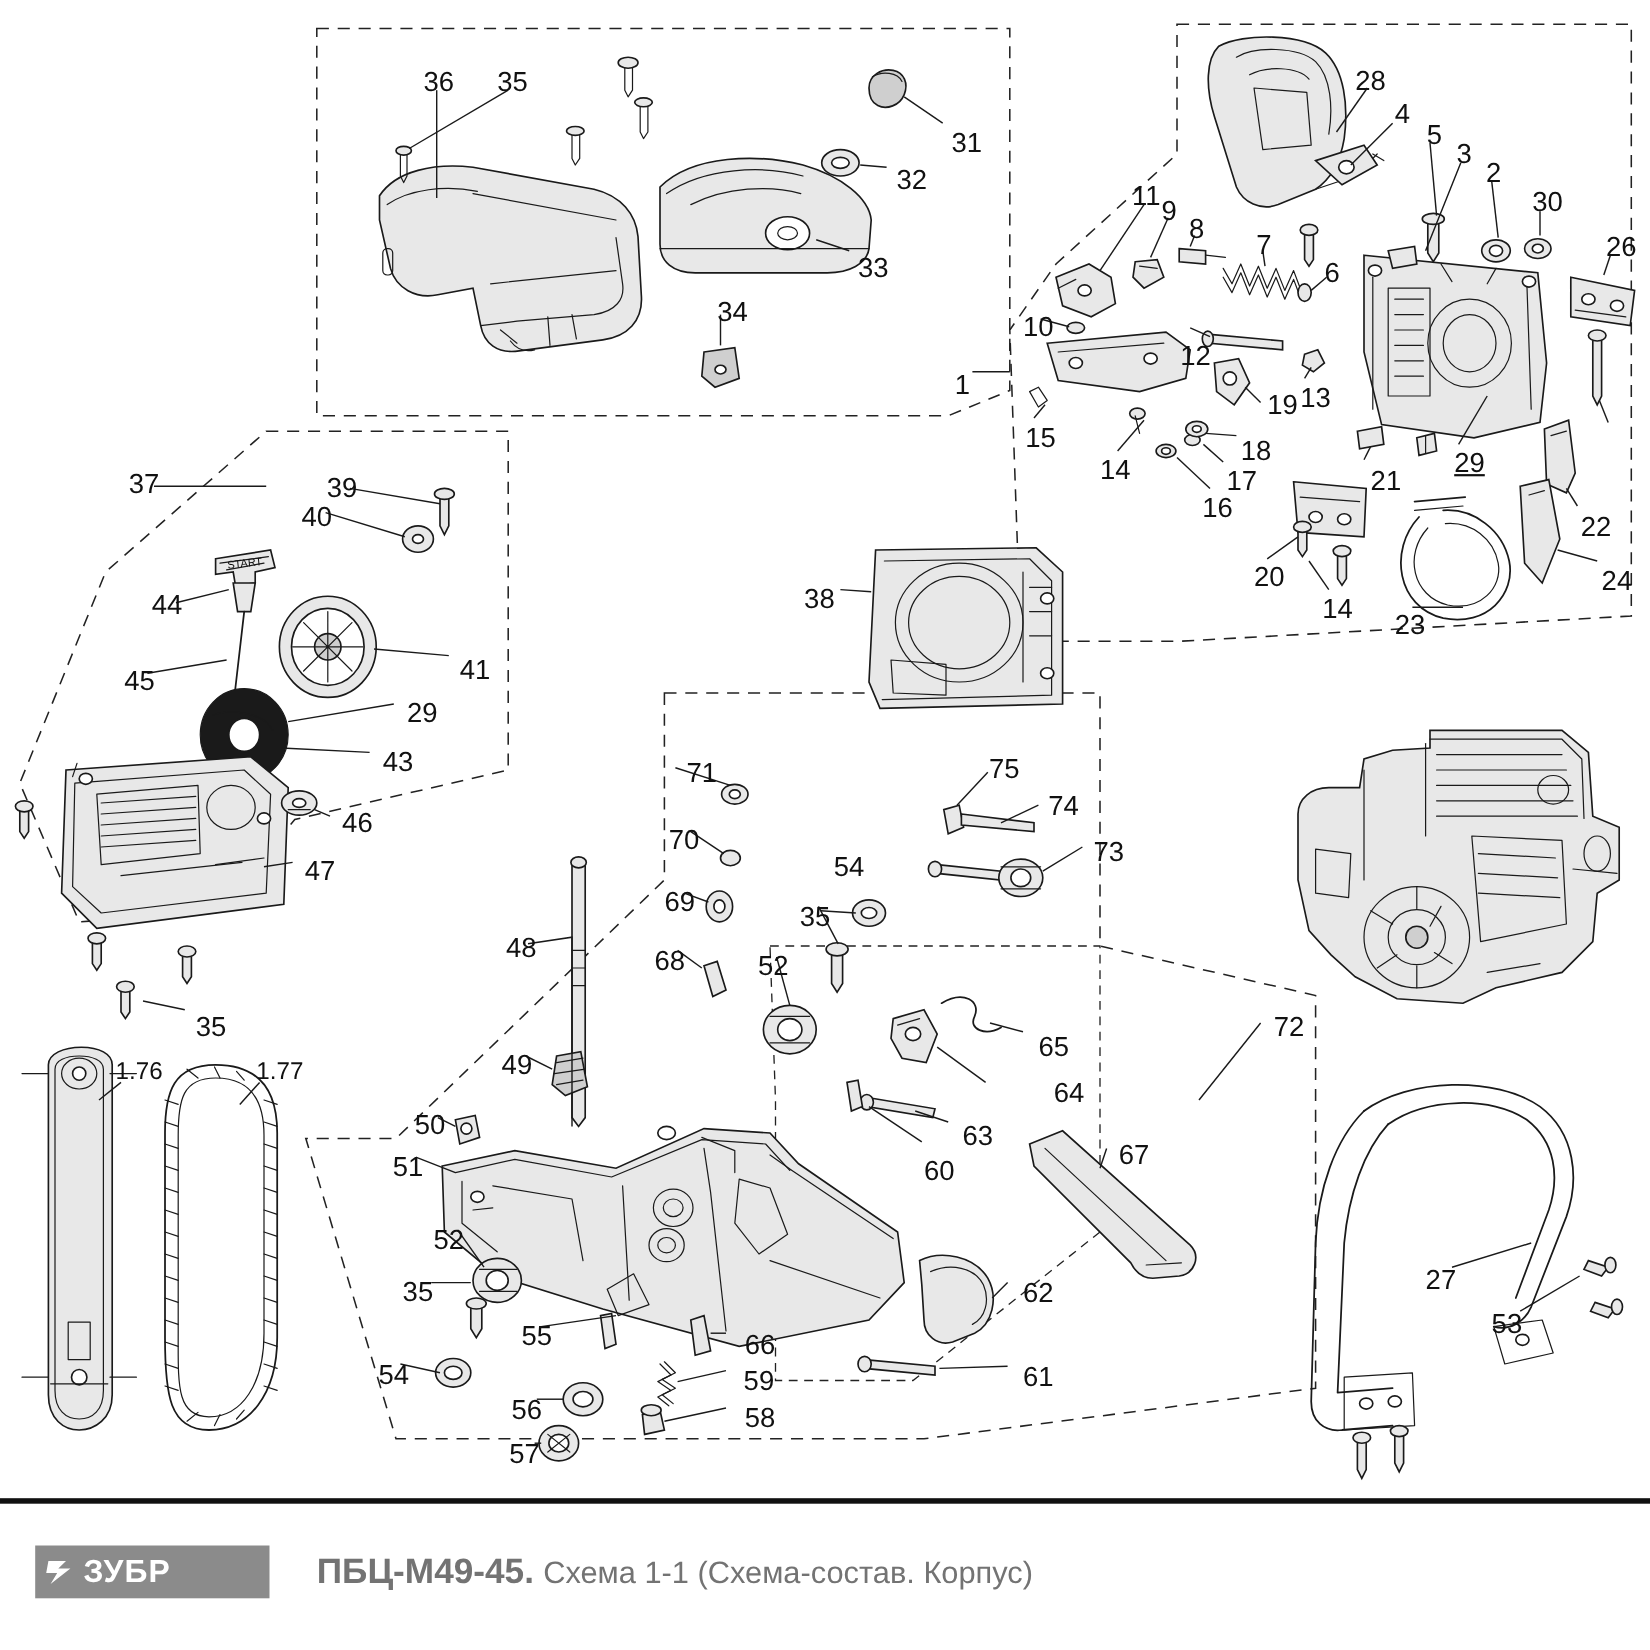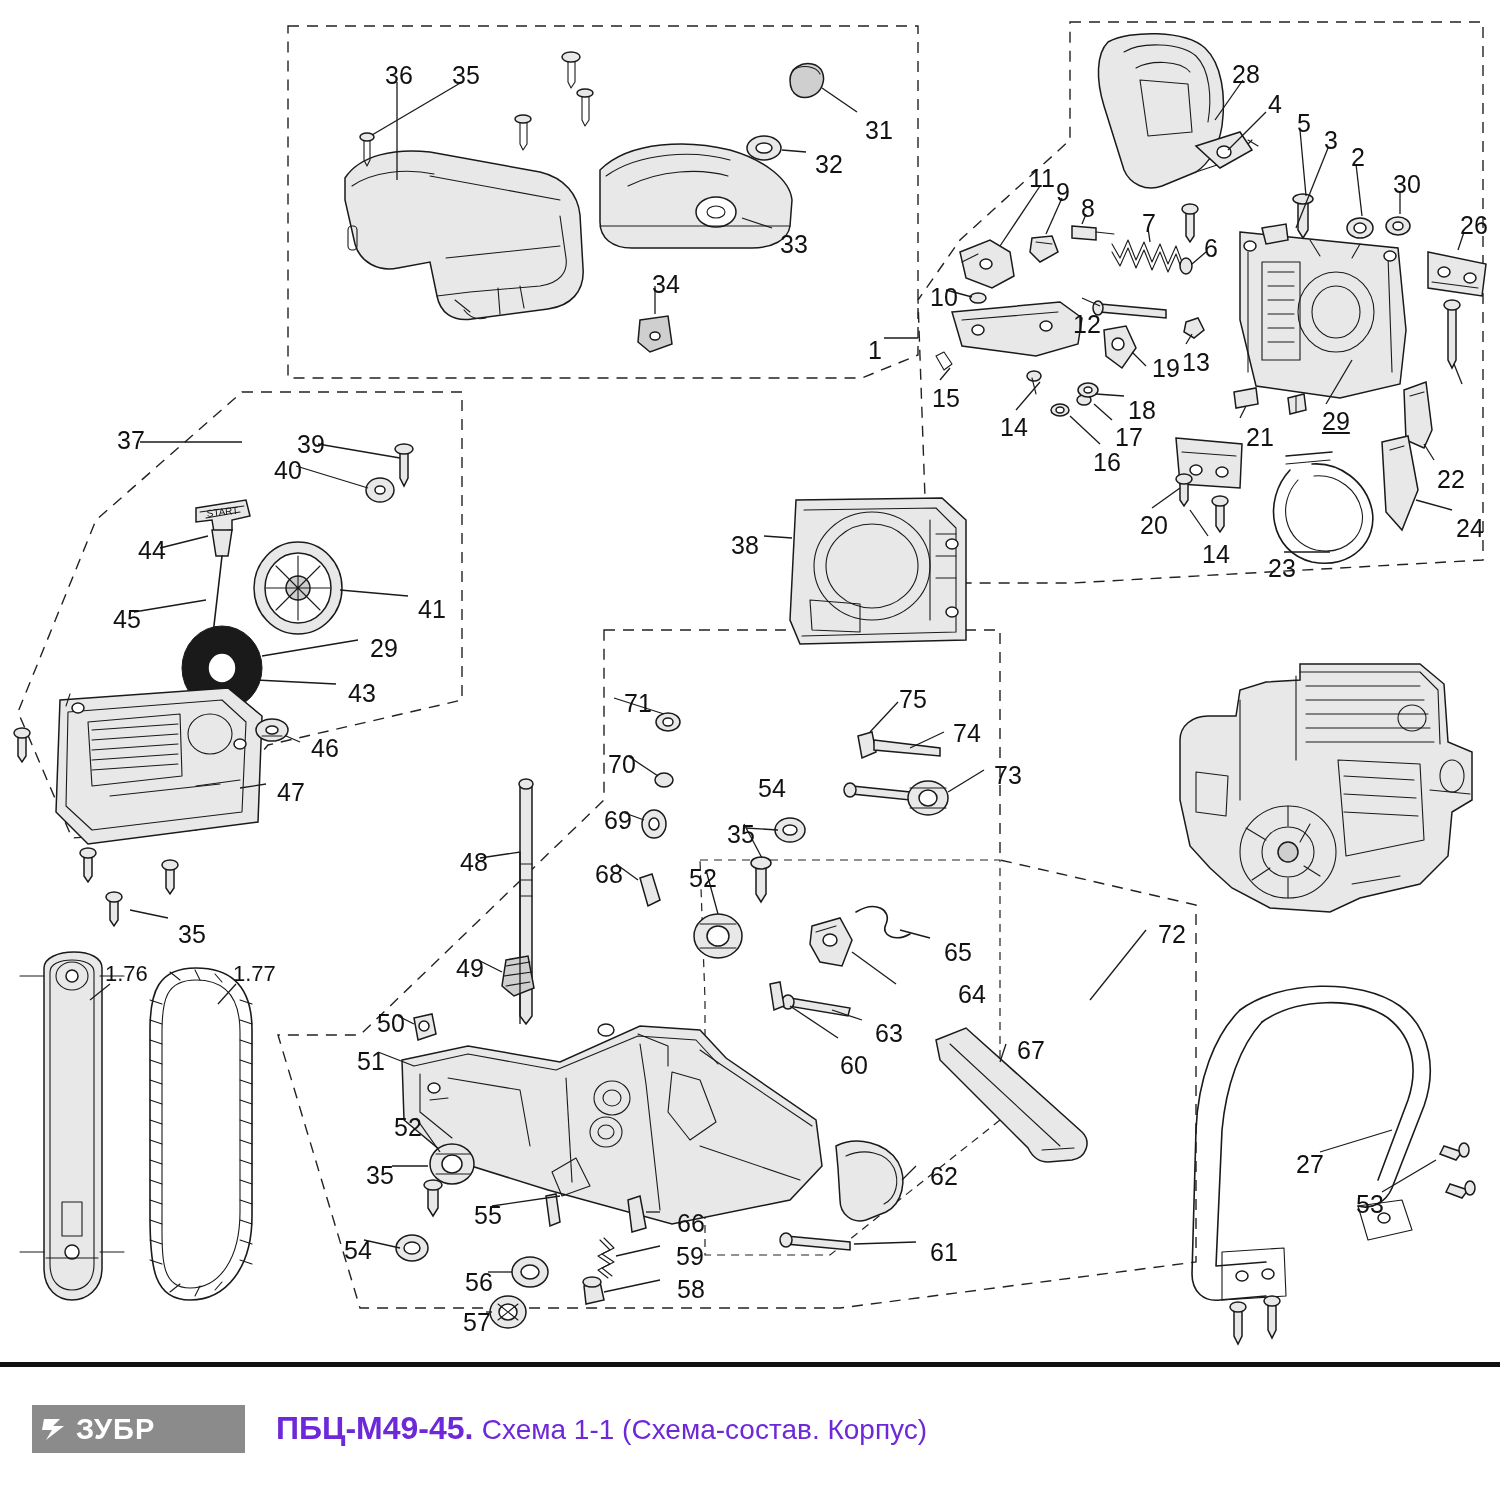--- a/index.html
+++ b/index.html
@@ -59,23 +59,23 @@
   #logo-mark svg { position: absolute; left: 8px; top: 9px; }
   #logo-text {
     color: #ffffff;
     font-size: 29px;
     font-weight: bold;
     letter-spacing: 1px;
     font-family: "Liberation Sans", sans-serif;
   }
   #footer-title {
     position: absolute;
-    left: 276px; top: 48px;
+    left: 288px; top: 48px;
     font-size: 30px;
-    color: #6d28d9;
+    color: #737373;
     white-space: nowrap;
   }
   #footer-title .model {
     font-weight: bold;
     font-size: 32px;
   }
   #footer-title .scheme {
     font-weight: normal;
     font-size: 28px;
   }

